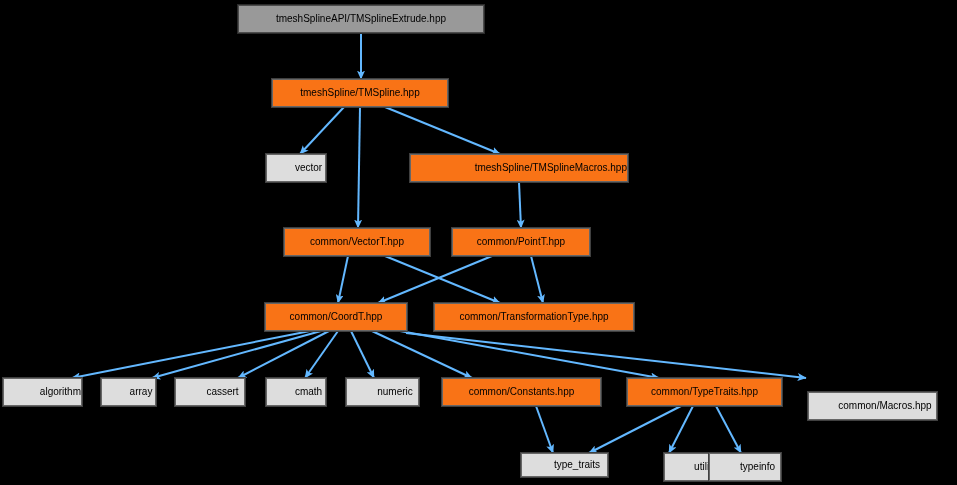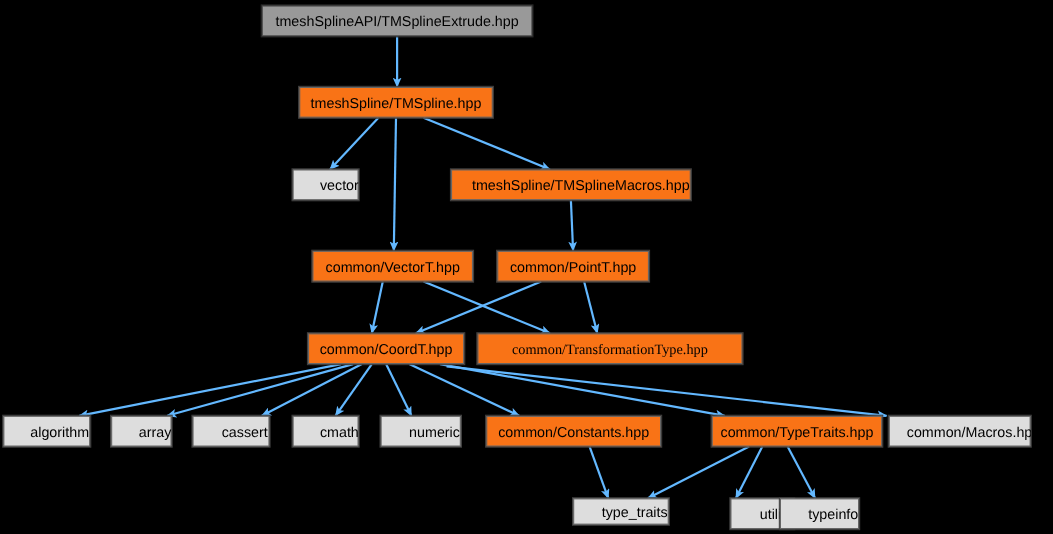--- a/index.html
+++ b/index.html
@@ -11,21 +11,21 @@
     overflow:hidden;
     font-family:"Liberation Sans", sans-serif;
   }
   #edge-layer{position:absolute;left:0;top:0;width:957px;height:485px;pointer-events:none;}
   .node{
     position:absolute;
     box-sizing:border-box;
     display:flex;align-items:center;justify-content:center;
     border:1px solid #666666;
     outline:1px solid #404040;
-    font-size:13px;
+    font-size:10px;
     color:#000000;
     white-space:nowrap;
     letter-spacing:0px;
     line-height:1;
   }
   .node.white{background:#f97316;}
   .node.gray{background:#dddddd;padding-left:25px;}
   .node.root{background:#999999;border:1px solid #4d4d4d;outline:1px solid #2b2b2b;}
   .node span{pointer-events:none;}
 </style>
@@ -77,48 +77,48 @@
       </div>
       <div class="node white" style="left: 410px; top: 154px; width: 218px; height: 28px; justify-content: flex-end;">
         <span>tmeshSpline/TMSplineMacros.hpp</span>
       </div>
       <div class="node white" style="left: 284px; top: 228px; width: 146px; height: 28px;">
         <span>common/VectorT.hpp</span>
       </div>
       <div class="node white" style="left: 452px; top: 228px; width: 138px; height: 28px;">
         <span>common/PointT.hpp</span>
       </div>
-      <div class="node white" style="left: 280px; top: 303px; width: 142px; height: 28px; text-align: right;">
+      <div class="node white" style="left: 265px; top: 303px; width: 142px; height: 28px; text-align: right;">
         <span>common/CoordT.hpp</span>
       </div>
-      <div class="node white" style="left: 434px; top: 303px; width: 241px; height: 28px; font-family: Liberation Serif, serif;">
+      <div class="node white" style="left: 434px; top: 303px; width: 200px; height: 28px;">
         <span>common/TransformationType.hpp</span>
       </div>
       <div class="node gray" style="left: 3px; top: 378px; width: 79px; height: 28px; justify-content: flex-end;">
         <span>algorithm</span>
       </div>
       <div class="node gray" style="left: 101px; top: 378px; width: 55px; height: 28px;">
         <span>array</span>
       </div>
       <div class="node gray" style="left: 175px; top: 378px; width: 70px; height: 28px;">
         <span>cassert</span>
       </div>
       <div class="node gray" style="left: 266px; top: 378px; width: 60px; height: 28px;">
         <span>cmath</span>
       </div>
       <div class="node gray" style="left: 346px; top: 378px; width: 73px; height: 28px;">
         <span>numeric</span>
       </div>
       <div class="node white" style="left: 442px; top: 378px; width: 159px; height: 28px; align-items: center;">
         <span>common/Constants.hpp</span>
       </div>
-      <div class="node white" style="left: 627px; top: 378px; width: 155px; height: 28px; margin-left: 20px;">
+      <div class="node white" style="left: 627px; top: 378px; width: 155px; height: 28px;">
         <span>common/TypeTraits.hpp</span>
       </div>
-      <div class="node gray" style="left: 808px; top: 378px; width: 129px; height: 28px;">
+      <div class="node gray" style="left: 808px; top: 392px; width: 129px; height: 28px;">
         <span>common/Macros.hpp</span>
       </div>
       <div class="node gray" style="left: 521px; top: 453px; width: 87px; height: 24px;">
         <span>type_traits</span>
       </div>
       <div class="node gray" style="left: 664px; top: 453px; width: 58px; height: 28px;">
         <span>utility</span>
       </div>
       <div class="node gray" style="left: 709px; top: 453px; width: 72px; height: 28px;">
         <span>typeinfo</span>

